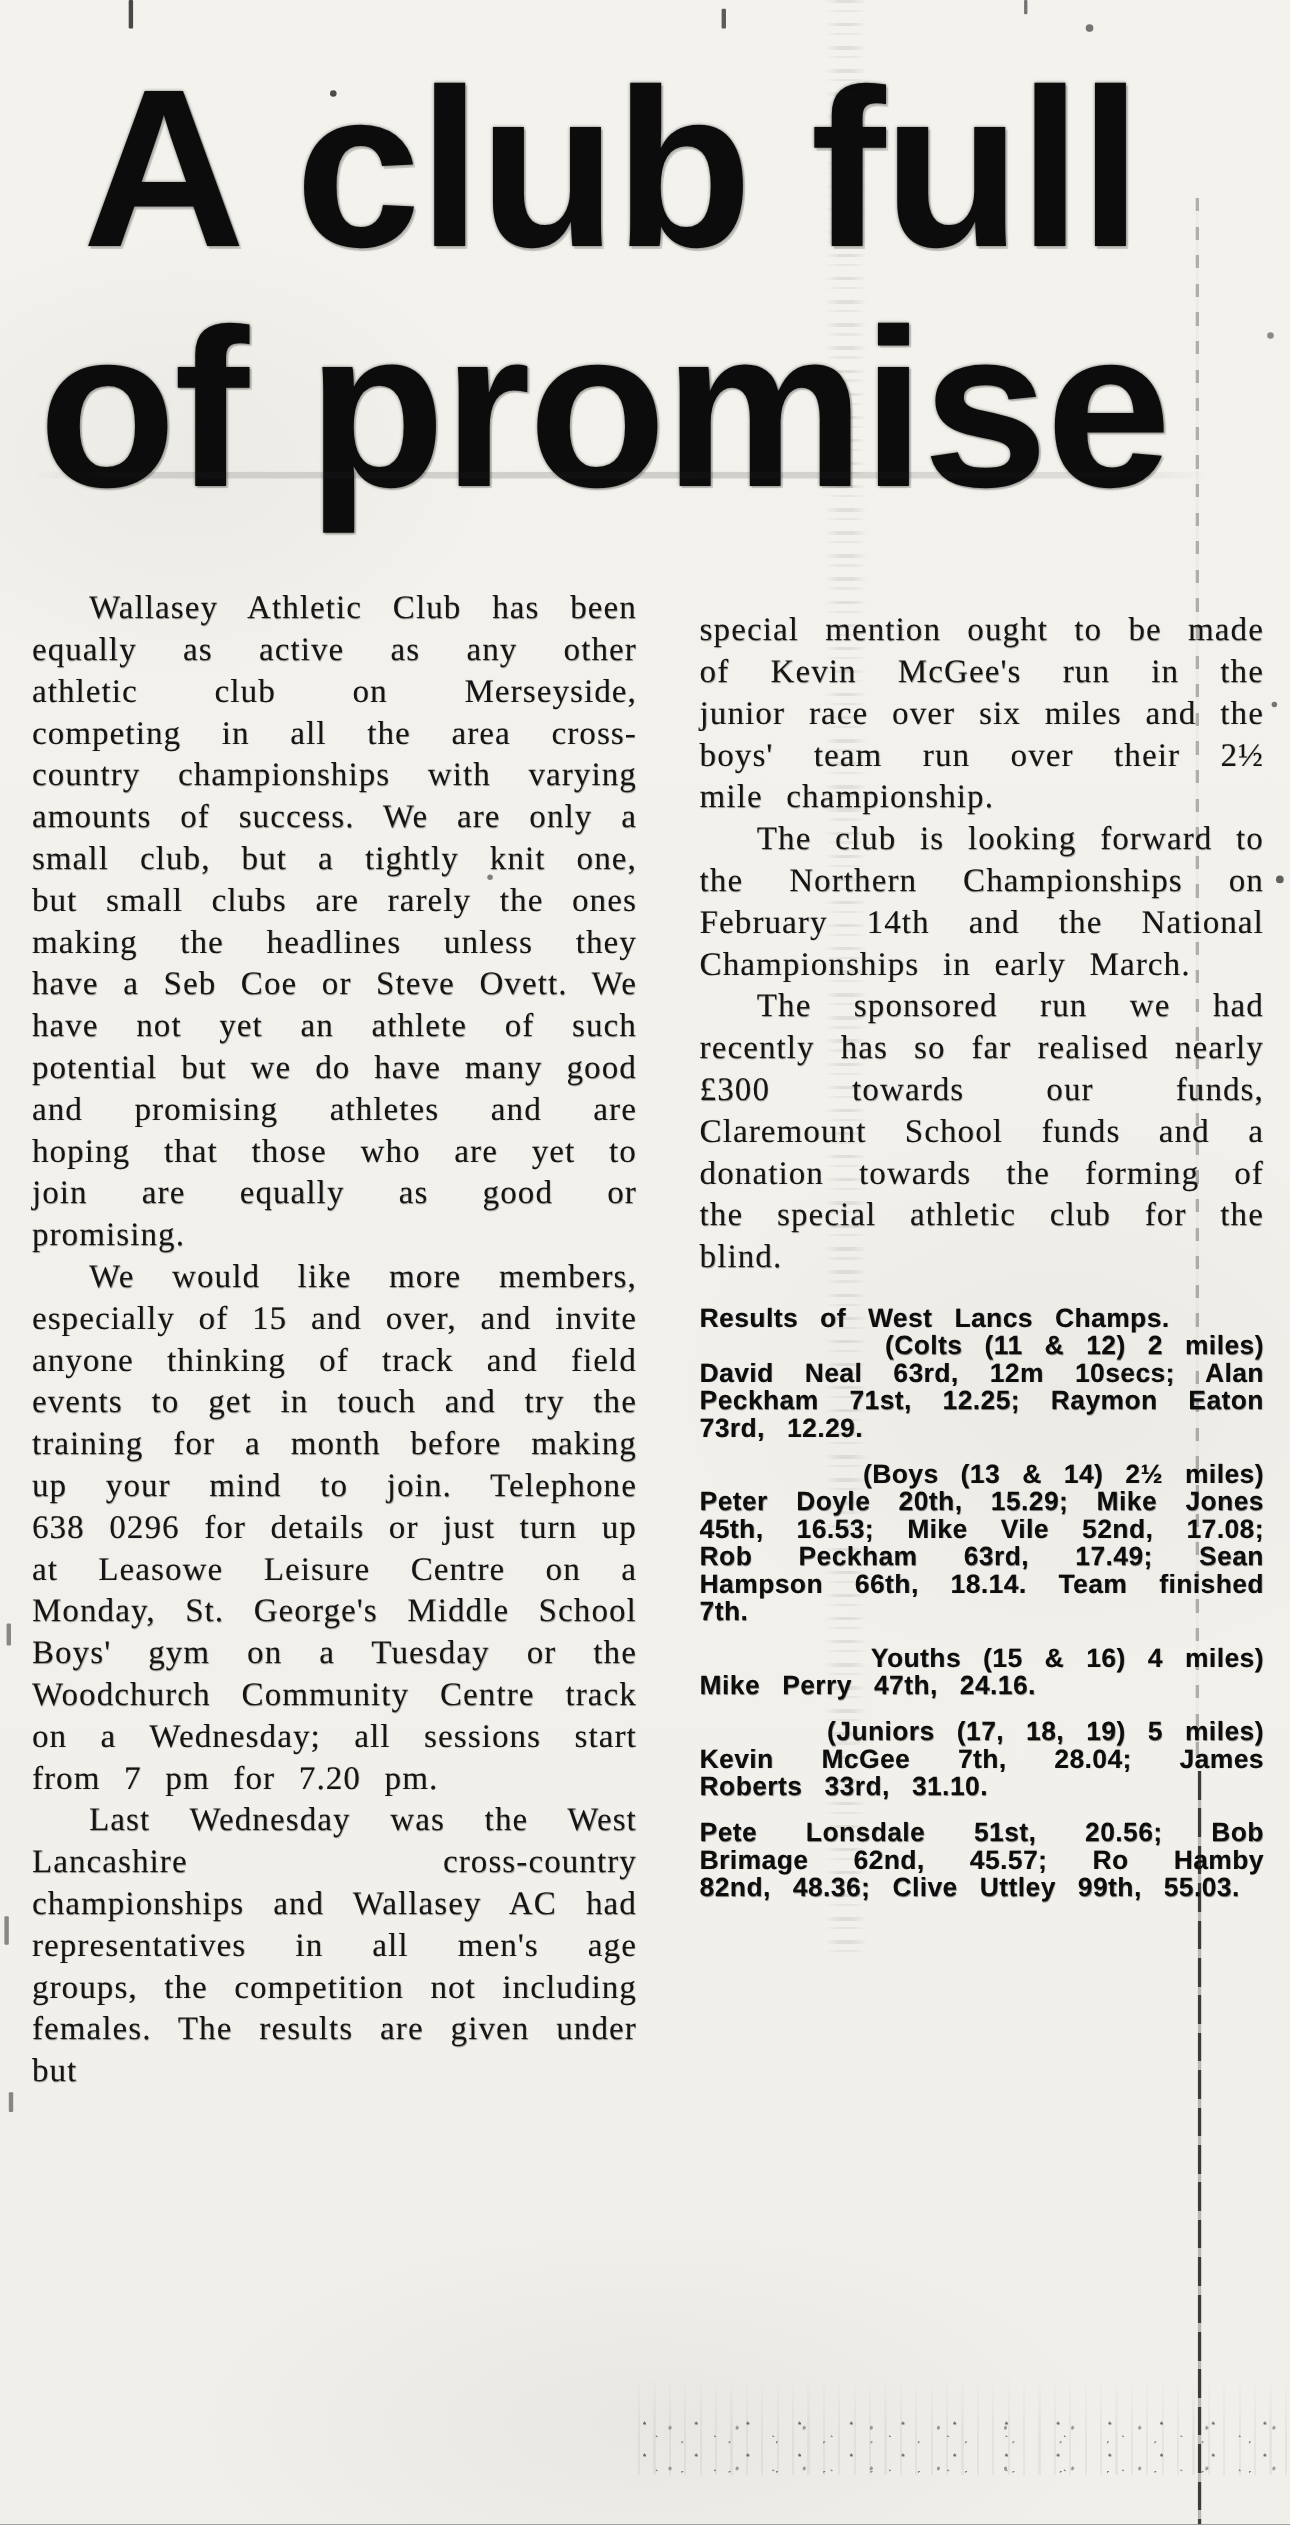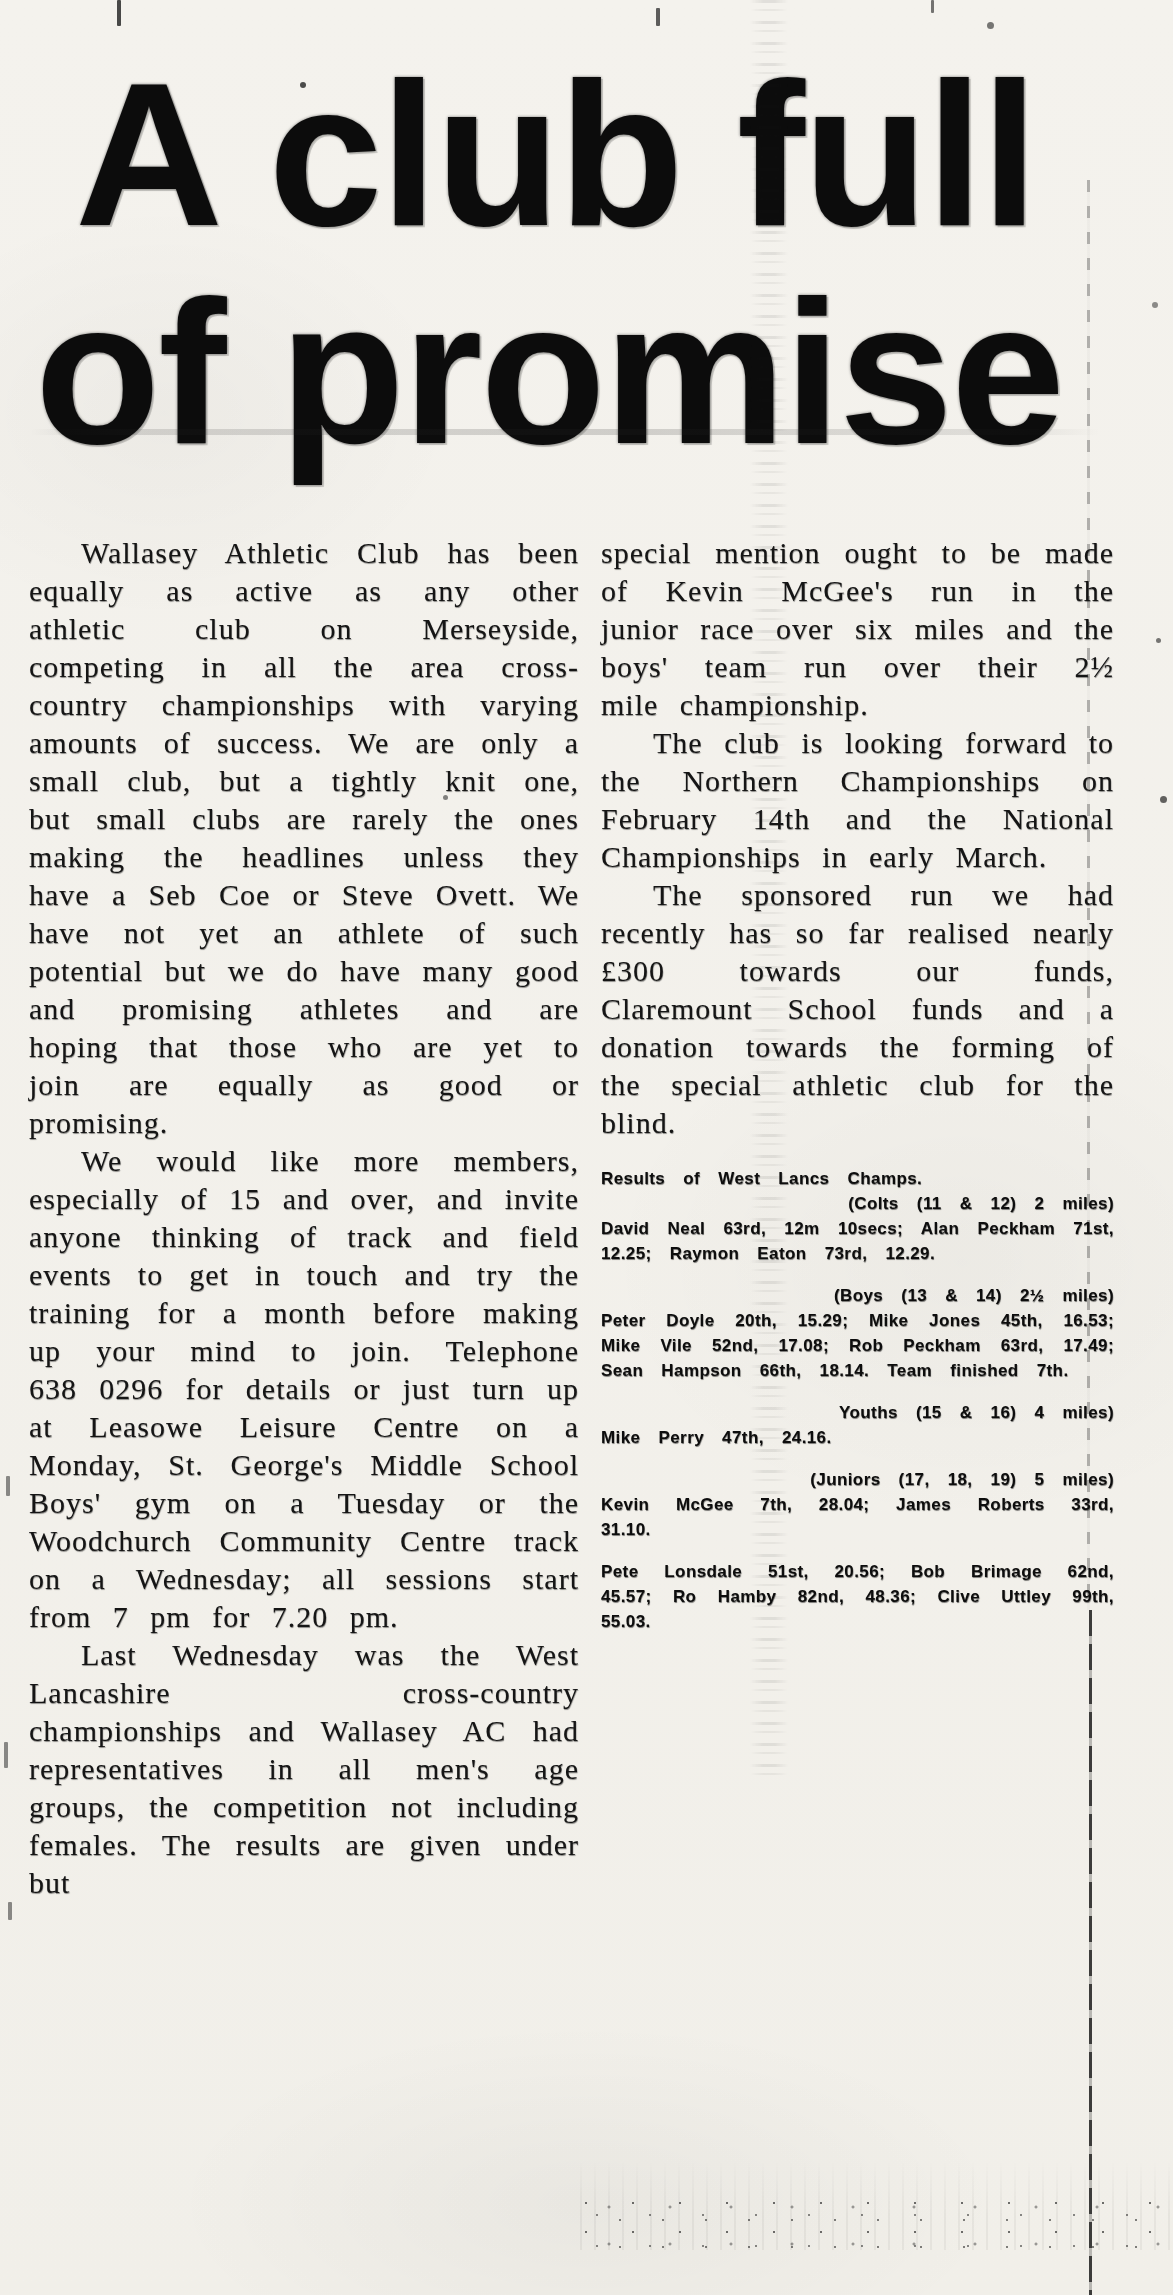--- a/index.html
+++ b/index.html
@@ -37,29 +37,29 @@
     position:absolute;
     top:534px;
     text-align:justify;
     font-size:30px;
     line-height:38px;
     word-spacing:13px;
     letter-spacing:1px;
     text-shadow:0.5px 0.5px 0.8px rgba(20,20,20,0.45);
   }
   #col-left{left:29px;width:550px;}
-  #col-right{left:601px;width:513px;}
+  #col-right{left:636px;width:513px;margin-top:20px;}
   .column p{margin:0;}
   .column p.indent{text-indent:52px;}
   
   #results{
     margin-top:24px;
     font-family:"Liberation Sans", sans-serif;
     font-weight:700;
-    font-size:17px;
+    font-size:24px;
     line-height:25px;
     word-spacing:13px;
     letter-spacing:0.4px;
     color:#0d0d0d;
     text-align:justify;
     text-shadow:0.5px 0.5px 0.7px rgba(10,10,10,0.5);
   }
   #results .results-title{margin:0;}
   .result-section{margin-top:0;}
   .result-section + .result-section{margin-top:17px;}

